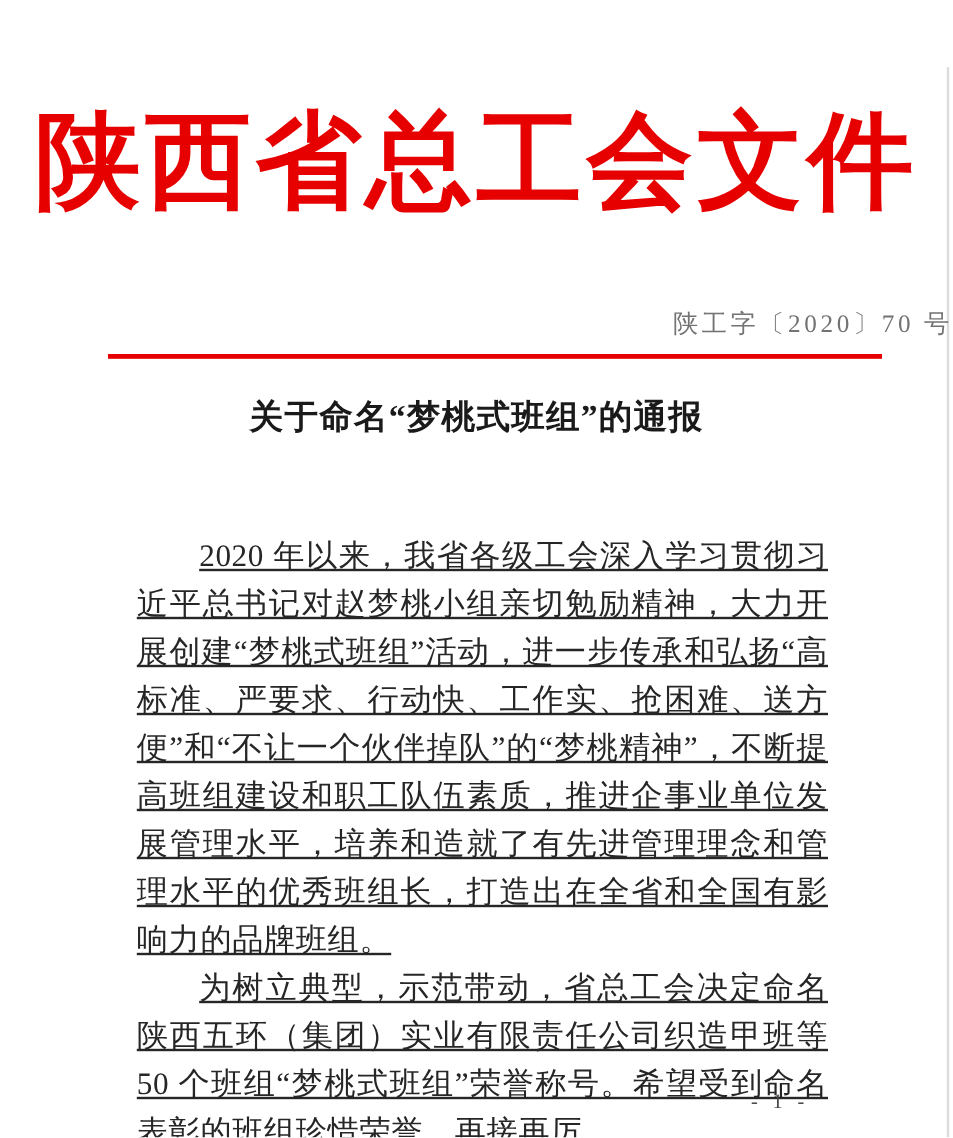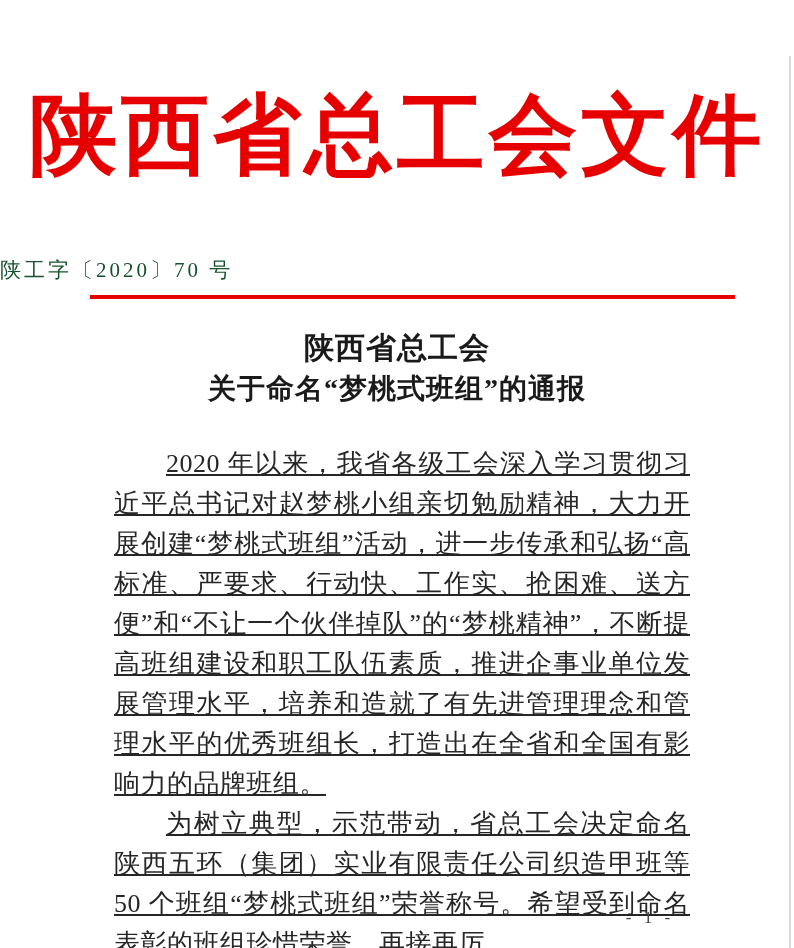--- a/index.html
+++ b/index.html
@@ -38,24 +38,24 @@
     color: var(--accent-red, #e60000);
     letter-spacing: 4px;
     white-space: nowrap;
   }
   
   .doc-number {
     position: absolute;
     top: 256px;
     left: 0;
     width: 100%;
-    text-align: left;
+    text-align: right;
     font-size: 21px;
     line-height: 28px;
-    color: #14532d;
+    color: #737373;
     letter-spacing: 3px;
   }
   
   .red-rule {
     position: absolute;
     top: 295px;
     left: 90px;
     width: 645px;
     height: 4px;
     background: var(--accent-red, #e60000);
@@ -120,21 +120,20 @@
 
   <div class="scan-edge"></div>
 
   <div class="letterhead">陕西省总工会文件</div>
 
   <div class="doc-number">陕工字〔2020〕70 号</div>
 
   <div class="red-rule"></div>
 
   <div class="doc-title">
-    <div class="t1">陕西省总工会</div>
     <div class="t2">关于命名“梦桃式班组”的通报</div>
   </div>
 
   <div class="doc-body">
     <p class="indent">2020 年以来，我省各级工会深入学习贯彻习近平总书记对赵梦桃小组亲切勉励精神，大力开展创建“梦桃式班组”活动，进一步传承和弘扬“高标准、严要求、行动快、工作实、抢困难、送方便”和“不让一个伙伴掉队”的“梦桃精神”，不断提高班组建设和职工队伍素质，推进企事业单位发展管理水平，培养和造就了有先进管理理念和管理水平的优秀班组长，打造出在全省和全国有影响力的品牌班组。</p>
     <p class="indent">为树立典型，示范带动，省总工会决定命名陕西五环（集团）实业有限责任公司织造甲班等 50 个班组“梦桃式班组”荣誉称号。希望受到命名表彰的班组珍惜荣誉、再接再厉，</p>
   </div>
 
   <div class="page-number">- 1 -</div>
 

